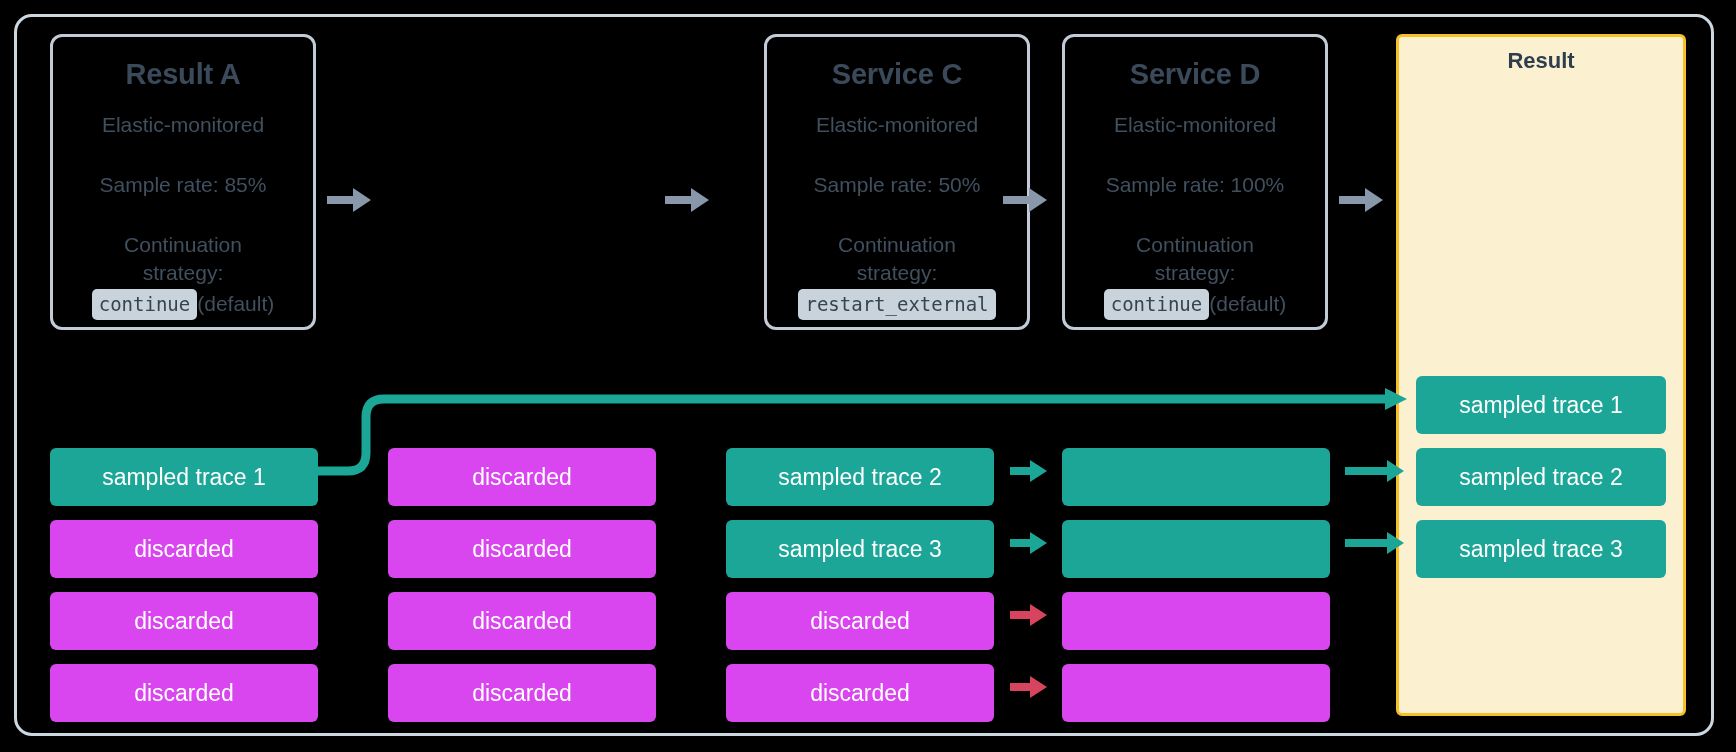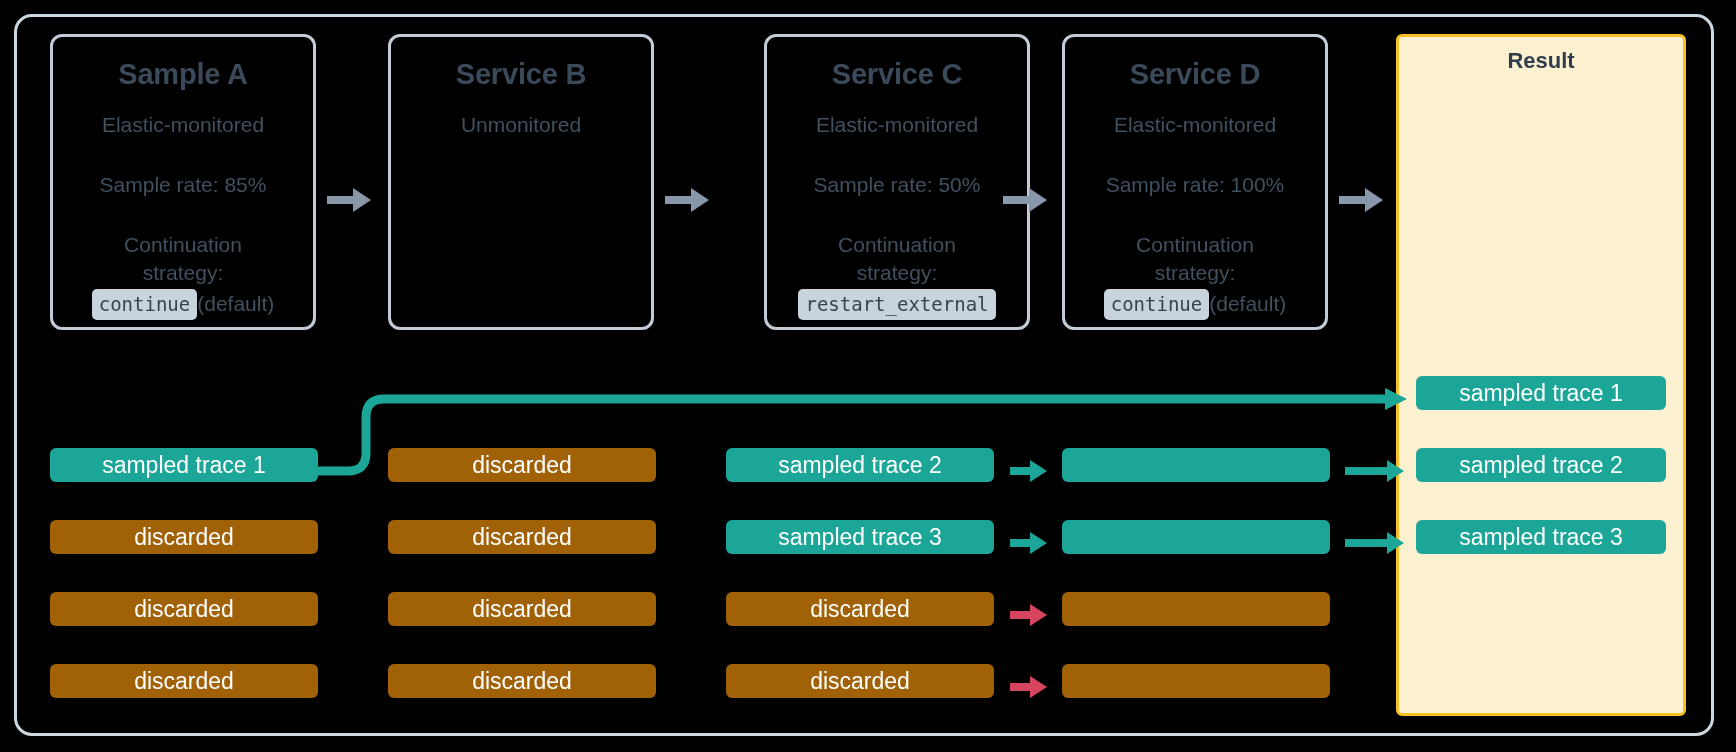--- a/index.html
+++ b/index.html
@@ -62,59 +62,55 @@
     position:absolute;left:0;right:0;top:48px;text-align:center;
     font-size:22px;font-weight:bold;color:#2f3e4e;
   }
 
   
   .garrow{position:absolute;top:185px;}
   .garrow svg{display:block;}
 
   
   .pill{
-    position:absolute;height:34px;border-radius:6px;
+    position:absolute;height:58px;border-radius:6px;
     display:flex;align-items:center;justify-content:center;
     color:#fff;font-size:23px;line-height:1;box-sizing:border-box;
     white-space:nowrap;
   }
   .pill.sampled{background:#1ba698;}
-  .pill.discarded{background:#a16207;}
+  .pill.discarded{background:#d946ef;}
 
   
   .sarrow{position:absolute;}
   .sarrow svg{display:block;}
 
   
   .connector{position:absolute;left:0;top:0;width:1736px;height:752px;pointer-events:none;}
 </style>
 </head>
 <body>
 
 <div id="stage">
 
   <div class="outer-frame"></div>
 
   <div class="card" style="left:50px;width:266px;">
-    <div class="card-title">Sample A</div>
+    <div class="card-title">Result A</div>
     <div class="card-sub">Elastic-monitored</div>
     <div class="card-rate">Sample rate: 85%</div>
     <div class="card-strategy">
       <div>Continuation<br>strategy:</div>
       <div class="strategy-line">
         <span class="chip">continue</span>
         <span class="chip-note">(default)</span>
       </div>
     </div>
   </div>
 
-  <div class="card" style="left:388px;width:266px;">
-    <div class="card-title">Service B</div>
-    <div class="card-sub">Unmonitored</div>
-  </div>
 
   <div class="card" style="left:764px;width:266px;">
     <div class="card-title">Service C</div>
     <div class="card-sub">Elastic-monitored</div>
     <div class="card-rate">Sample rate: 50%</div>
     <div class="card-strategy">
       <div>Continuation<br>strategy:</div>
       <div class="strategy-line">
         <span class="chip">restart_external</span>
       </div>

